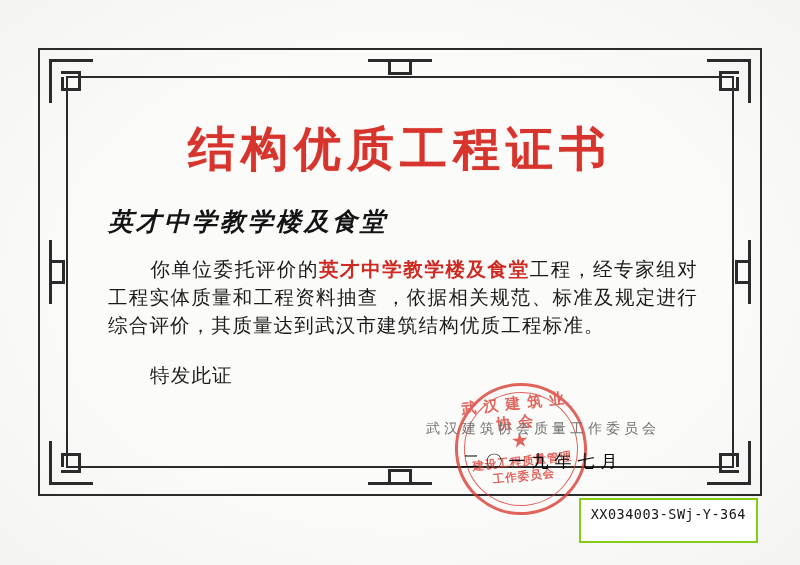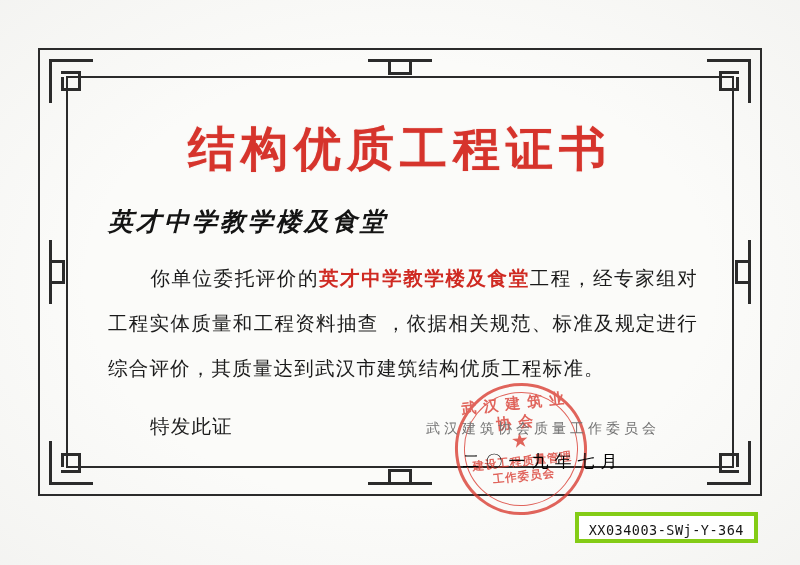--- a/index.html
+++ b/index.html
@@ -105,21 +105,21 @@
     font-weight: bold;
     letter-spacing: 3px;
     font-style: italic;
     color: #141414;
     margin-bottom: 18px;
     white-space: nowrap;
   }
   .para {
     font-family: "DejaVu Serif", serif;
     font-size: 19.5px;
-    line-height: 45px;
+    line-height: 28px;
     letter-spacing: 1.2px;
     text-align: justify;
     color: #1b1b1b;
   }
   .para .indent { display: inline-block; width: 42px; }
   .project-name {
     color: #cf2a22;
     font-weight: bold;
   }
   #special-note {
@@ -202,22 +202,22 @@
     line-height: 15px;
     letter-spacing: 1px;
     color: #d93a30;
   }
 
   
   #serial-box {
     position: absolute;
     right: 42px;
     bottom: 22px;
-    border: 4px solid #84cc16;
-    padding: 4px 10px 0;
+    border: 2px solid #84cc16;
+    padding: 4px 10px 18px;
     background: #ffffff;
   }
   #serial-number {
     font-family: "DejaVu Sans Mono", monospace;
     font-size: 13.5px;
     letter-spacing: 0.5px;
     color: #151515;
     white-space: nowrap;
   }
 </style>

